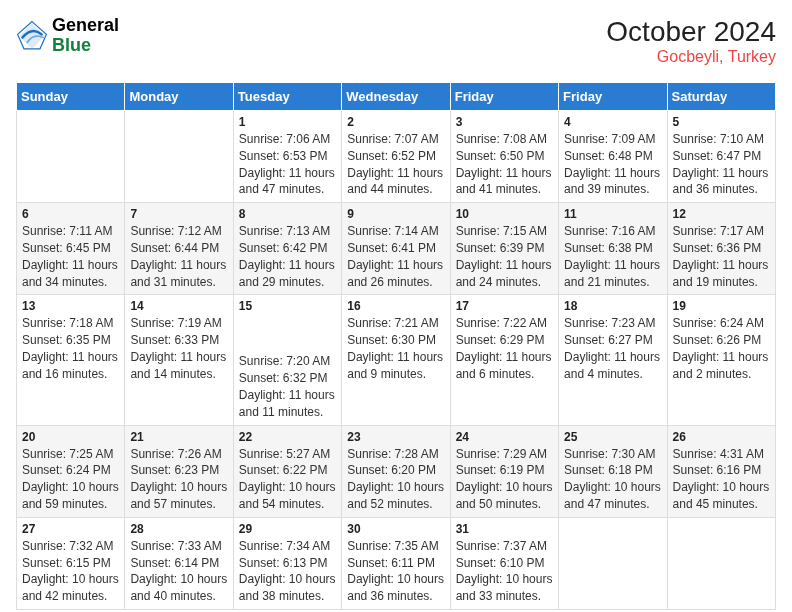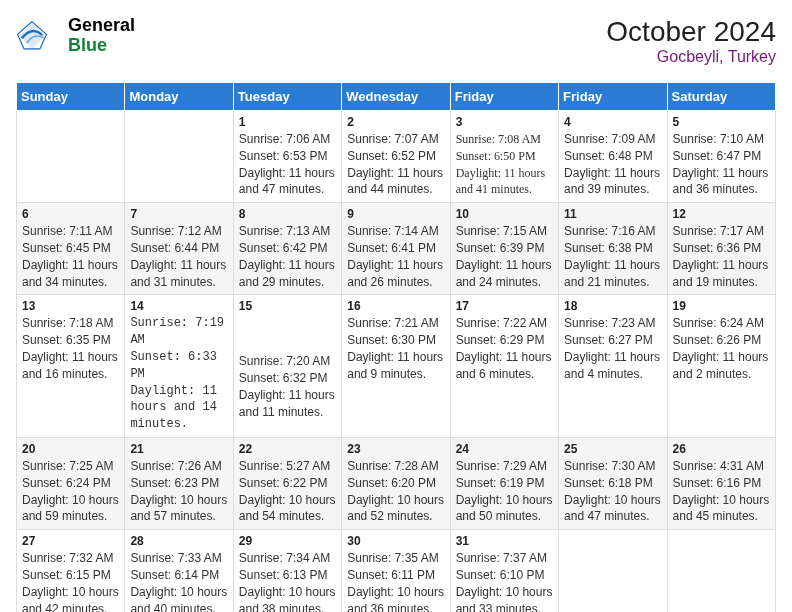--- a/index.html
+++ b/index.html
@@ -12,21 +12,21 @@
     }
     .header {
       display: flex;
       justify-content: space-between;
       align-items: flex-start;
       margin-bottom: 16px;
     }
     .logo {
       display: flex;
       align-items: center;
-      gap: 20px;
+      gap: 4px;
     }
     .logo-text {
       font-size: 18px;
       font-weight: bold;
       line-height: 1.1;
     }
     .logo-text .general { display: block; }
     .logo-text .blue { display: block; color: #15803d; }
     .logo-icon {
       width: 32px;
@@ -35,21 +35,21 @@
     .title-block {
       text-align: right;
     }
     .month-year {
       font-size: 28px;
       font-weight: normal;
       color: #222;
     }
     .location {
       font-size: 16px;
-      color: #701a75;
+      color: #ef4444;
     }
     table {
       width: 100%;
       border-collapse: collapse;
       table-layout: fixed;
     }
     thead tr th {
       background-color: #2a7bd2;
       color: #fff;
       font-size: 13px;
@@ -130,21 +130,21 @@
 Daylight: 11 hours and 47 minutes.</div>
         </td>
         <td>
           <span class="day-num">2</span>
           <div class="day-info" style="white-space: pre-line;">Sunrise: 7:07 AM
 Sunset: 6:52 PM
 Daylight: 11 hours and 44 minutes.</div>
         </td>
         <td>
           <span class="day-num">3</span>
-          <div class="day-info" style="white-space: pre-line; font-family: Liberation Serif, serif;">Sunrise: 7:08 AM
+          <div class="day-info" style="white-space: pre-line;">Sunrise: 7:08 AM
 Sunset: 6:50 PM
 Daylight: 11 hours and 41 minutes.</div>
         </td>
         <td>
           <span class="day-num">4</span>
           <div class="day-info" style="white-space: pre-line;">Sunrise: 7:09 AM
 Sunset: 6:48 PM
 Daylight: 11 hours and 39 minutes.</div>
         </td>
         <td>
@@ -200,21 +200,21 @@
       </tr>
       <tr>
         <td>
           <span class="day-num">13</span>
           <div class="day-info" style="white-space: pre-line;">Sunrise: 7:18 AM
 Sunset: 6:35 PM
 Daylight: 11 hours and 16 minutes.</div>
         </td>
         <td>
           <span class="day-num">14</span>
-          <div class="day-info" style="white-space: pre-line; font-family: Liberation Mono, monospace;">Sunrise: 7:19 AM
+          <div class="day-info" style="white-space: pre-line;">Sunrise: 7:19 AM
 Sunset: 6:33 PM
 Daylight: 11 hours and 14 minutes.</div>
         </td>
         <td>
           <span class="day-num">15</span>
           <div class="day-info" style="white-space: pre-line; margin-top: 40px;">Sunrise: 7:20 AM
 Sunset: 6:32 PM
 Daylight: 11 hours and 11 minutes.</div>
         </td>
         <td>

